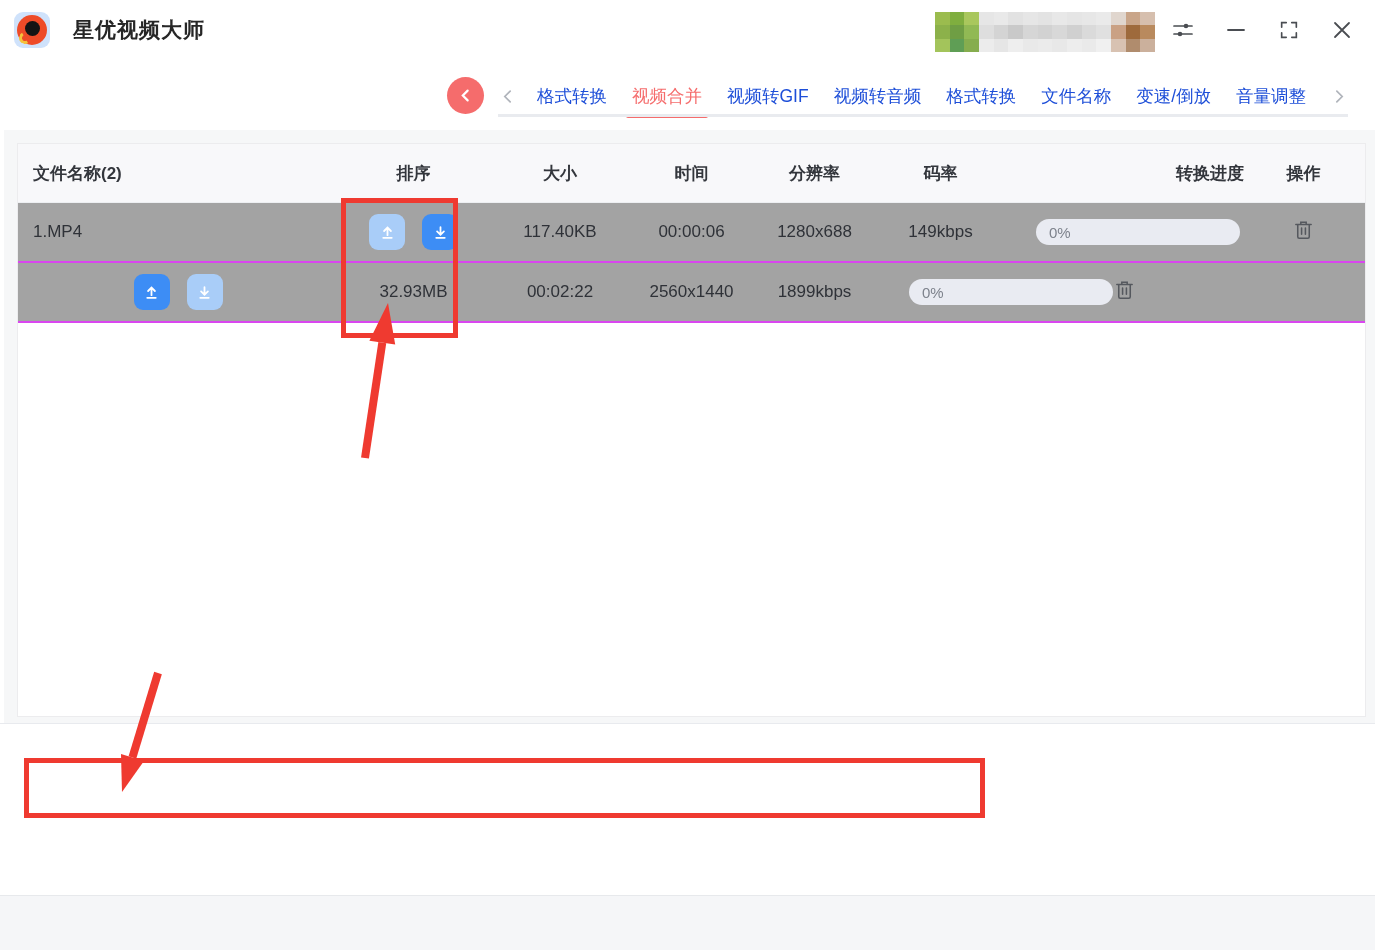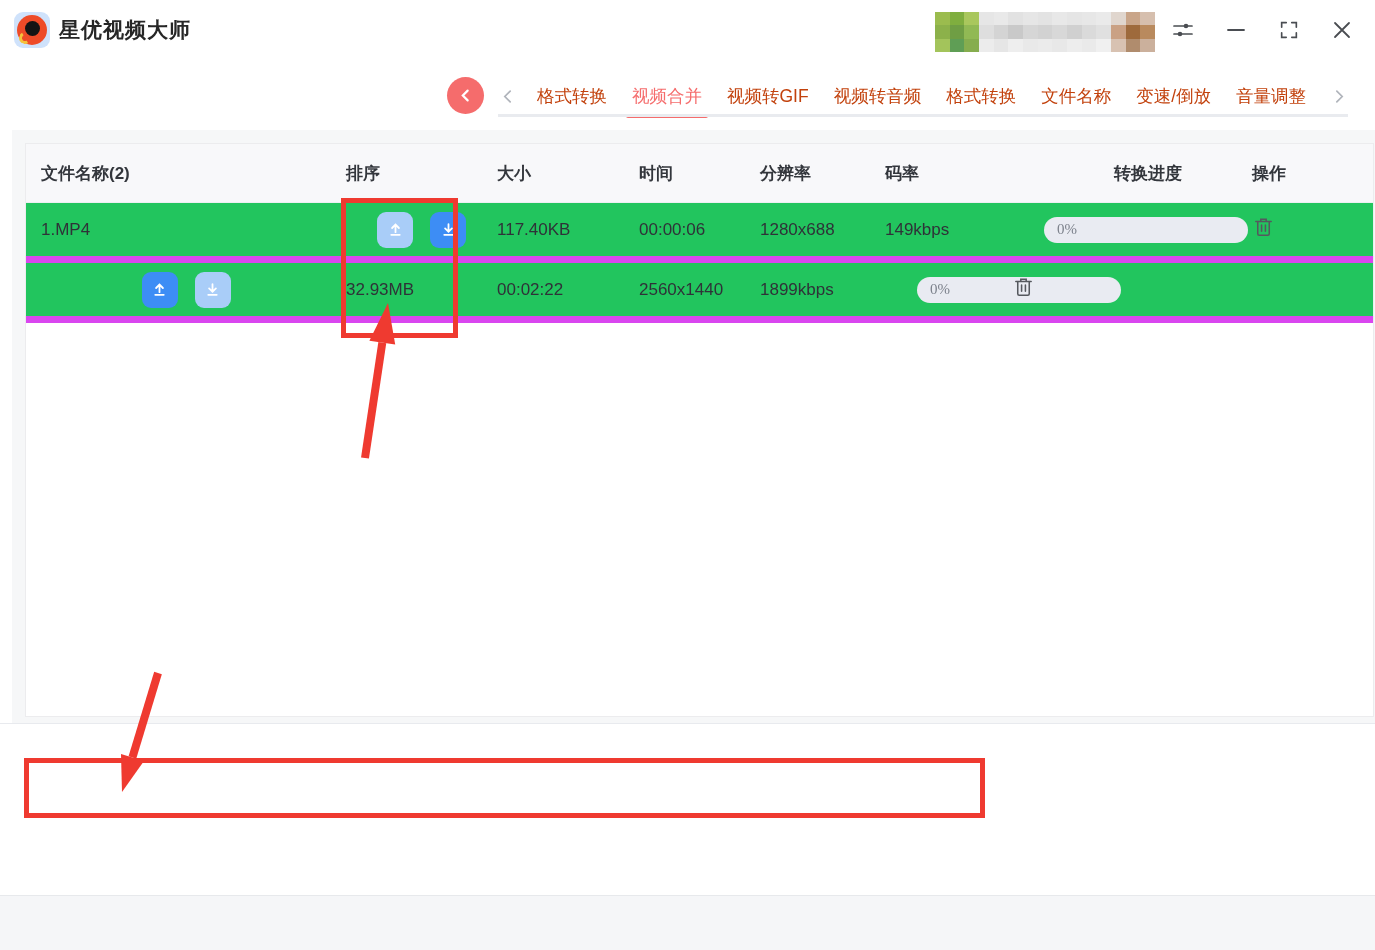--- a/index.html
+++ b/index.html
@@ -5,21 +5,21 @@
   * { margin:0; padding:0; box-sizing:border-box; }
   html,body { width:1375px; height:950px; }
   body {
     position:relative; overflow:hidden; background:#ffffff;
     font-family:"Liberation Sans","DejaVu Sans",sans-serif;
     color:#2f3238;
   }
 
   
   .titlebar { position:absolute; top:0; left:0; right:0; height:62px; background:#fff; }
-  .brand { position:absolute; left:14px; top:12px; display:flex; align-items:center; gap:9px; }
+  .brand { position:absolute; left:14px; top:12px; display:flex; align-items:center; gap:23px; }
   .logo { width:36px; height:36px; border-radius:9px; background:#cfe2fb; position:relative; flex:0 0 auto; }
   .logo-ring { position:absolute; inset:3px; border-radius:50%; background:#ee4b28; }
   .logo-core { position:absolute; left:11px; top:9px; width:15px; height:15px; border-radius:50%; background:#141414; }
   .logo-tail { position:absolute; left:5px; bottom:4px; width:12px; height:12px; border-radius:50%;
                border:3px solid transparent; border-bottom-color:#f5c23c; border-left-color:#f5c23c; transform:rotate(15deg); }
   .app-title { font-size:21px; font-weight:700; color:#262626; letter-spacing:1px; }
 
   .user-blur { position:absolute; left:935px; top:12px; width:220px; height:40px;
                display:grid; grid-template-columns:repeat(15,1fr); grid-auto-rows:1fr; }
   .win-icons { position:absolute; right:20px; top:17px; display:flex; align-items:center; gap:27px; }
@@ -31,36 +31,36 @@
   .tool-btn { background:#3f8ff2; color:#fff; font-size:15px; border:none; display:flex; align-items:center; gap:8px;
               padding:0 19px; cursor:pointer; font-family:inherit; }
   .tool-btn + .tool-btn { border-left:1px solid rgba(255,255,255,.55); }
 
   .back-circle { position:absolute; left:447px; top:15px; width:37px; height:37px; border-radius:50%;
                  background:#f56c6c; display:flex; align-items:center; justify-content:center; cursor:pointer; }
   .tab-chev { position:absolute; top:27px; color:#b6bac1; }
   .chev-left { left:501px; }
   .chev-right { right:29px; }
   .tabs { position:absolute; left:537px; top:0; height:68px; display:flex; align-items:center; gap:25px; }
-  .tab { font-size:17.5px; color:#c2410c; cursor:pointer; position:relative; white-space:nowrap; }
+  .tab { font-size:17.5px; color:#1d4ed8; cursor:pointer; position:relative; white-space:nowrap; }
   .tab.active { color:#f56c6c; }
   .tab.active::after { content:""; position:absolute; left:-6px; right:-6px; top:30px; height:4px;
                        background:#f56c6c; border-radius:2px; }
   .tabs-underline { position:absolute; left:498px; right:27px; top:52px; height:3px; background:#e9ebef; }
 
   
-  .content { position:absolute; top:130px; left:12px; right:0; height:593px; background:#f6f7f8; }
+  .content { position:absolute; top:130px; left:4px; right:0; height:593px; background:#f6f7f8; }
   .table-panel { position:absolute; left:13px; top:13px; width:1349px; height:574px; background:#fff;
                  border:1px solid #ececee; }
   .tgrid { display:grid; grid-template-columns:320px 151px 142px 121px 125px 127px 240px 119px; align-items:center; }
   .t-head { height:59px; background:#f8f8fa; border-bottom:1px solid #edeff2; font-weight:700; font-size:17px; color:#33363c; }
-  .t-row { height:60px; border-bottom:7px solid #d946ef; font-size:17px; color:#2f3238; background:#22c55e; }
-  .cell { text-align:left; }
+  .t-row { height:60px; border-bottom:2px solid #d946ef; font-size:17px; color:#2f3238; background:#a3a3a3; }
+  .cell { text-align:center; }
   .c-name { text-align:left; padding-left:15px; }
-  .c-progress { text-align:center; padding-left:32px;font-family:Liberation Serif, serif; }
+  .c-progress { text-align:right; padding-left:32px; }
   .c-sort { display:flex; justify-content:center; gap:17px; }
   .sort-btn { width:36px; height:36px; border-radius:9px; border:none; display:flex; align-items:center;
               justify-content:center; cursor:pointer; }
   .sort-btn.enabled { background:#3d8df5; }
   .sort-btn.disabled { background:#a9cdf8; }
   .pill { width:204px; height:26px; border-radius:13px; background:#e9ebf2; display:flex; align-items:center;
           padding-left:13px; font-size:15px; color:#7d828c; }
   .del-btn { background:none; border:none; cursor:pointer; display:inline-flex; }
 
   

